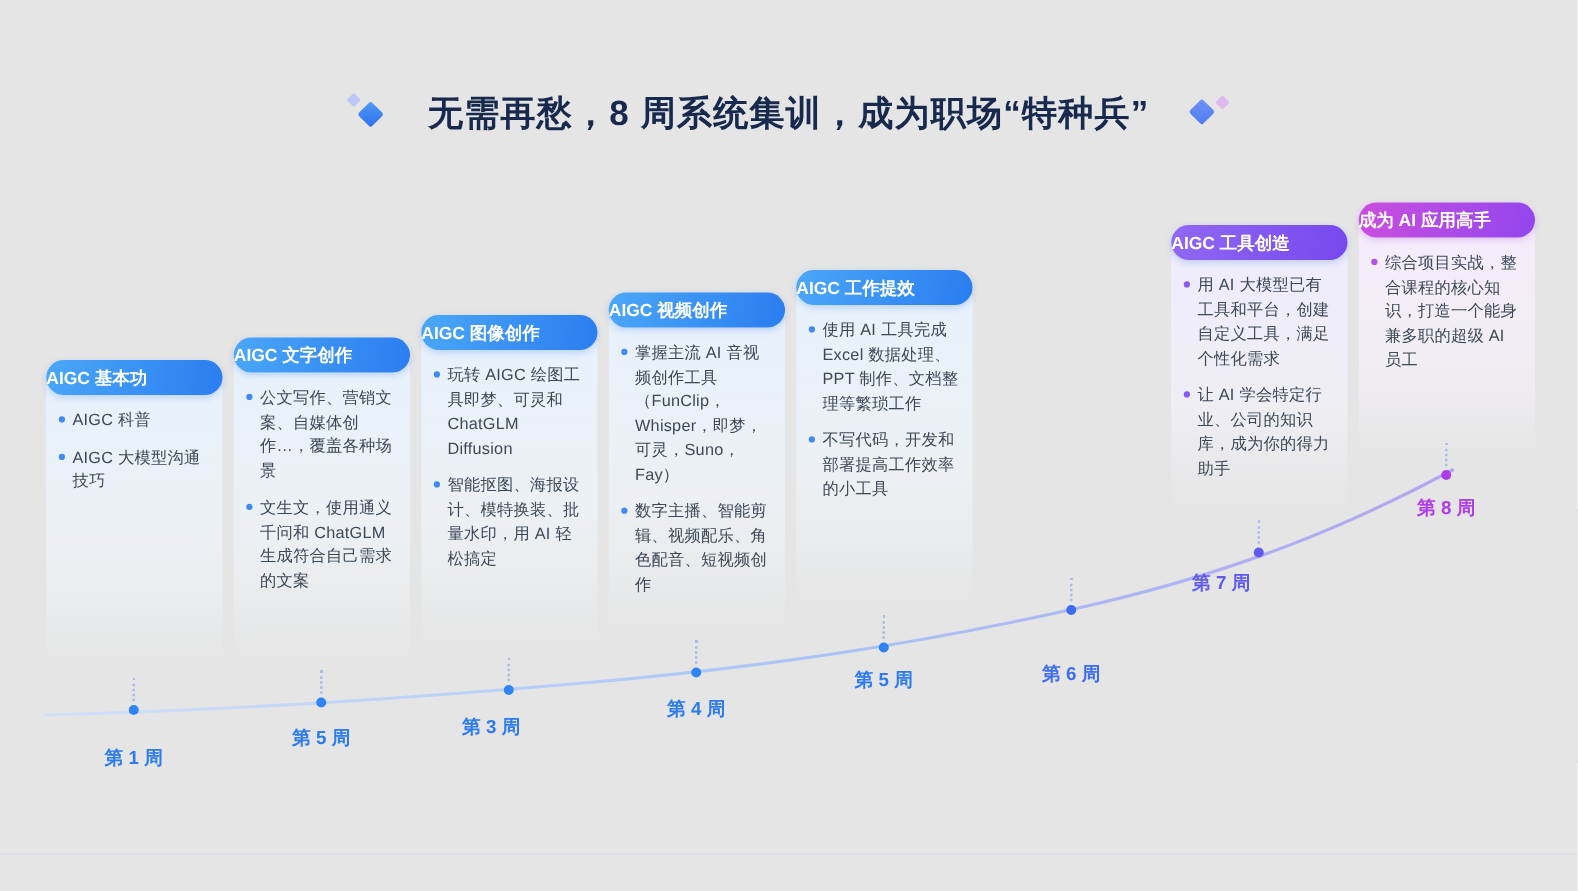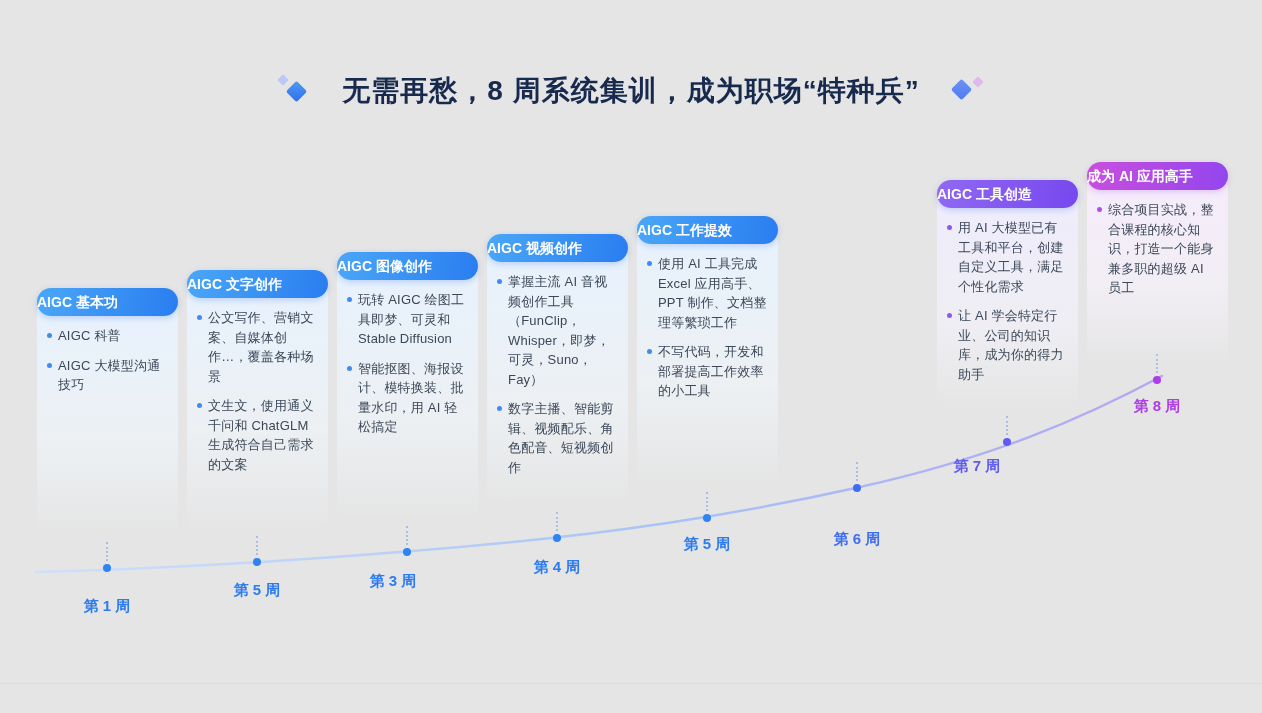--- a/index.html
+++ b/index.html
@@ -124,21 +124,21 @@
         <span class="btext">文生文，使用通义千问和 ChatGLM 生成符合自己需求的文案</span>
       </div>
     </div>
   </div>
 
   <div class="card" style="left:337px;top:252px">
     <div class="card-header h-blue">AIGC 图像创作</div>
     <div class="card-body t-blue" style="height:254px">
       <div class="bullet">
         <span class="bdot bd-blue"></span>
-        <span class="btext">玩转 AIGC 绘图工具即梦、可灵和 Stable Diffusion</span>
+        <span class="btext">玩转 AIGC 绘图工具即梦、可灵和 ChatGLM Diffusion</span>
       </div>
       <div class="bullet">
         <span class="bdot bd-blue"></span>
         <span class="btext">智能抠图、海报设计、模特换装、批量水印，用 AI 轻松搞定</span>
       </div>
     </div>
   </div>
 
   <div class="card" style="left:487px;top:234px">
     <div class="card-header h-blue">AIGC 视频创作</div>
@@ -152,21 +152,21 @@
         <span class="btext">数字主播、智能剪辑、视频配乐、角色配音、短视频创作</span>
       </div>
     </div>
   </div>
 
   <div class="card" style="left:637px;top:216px">
     <div class="card-header h-blue">AIGC 工作提效</div>
     <div class="card-body t-blue" style="height:256px">
       <div class="bullet">
         <span class="bdot bd-blue"></span>
-        <span class="btext">使用 AI 工具完成 Excel 应用高手、PPT 制作、文档整理等繁琐工作</span>
+        <span class="btext">使用 AI 工具完成 Excel 数据处理、PPT 制作、文档整理等繁琐工作</span>
       </div>
       <div class="bullet">
         <span class="bdot bd-blue"></span>
         <span class="btext">不写代码，开发和部署提高工作效率的小工具</span>
       </div>
     </div>
   </div>
 
 
   <div class="card" style="left:937px;top:180px">

